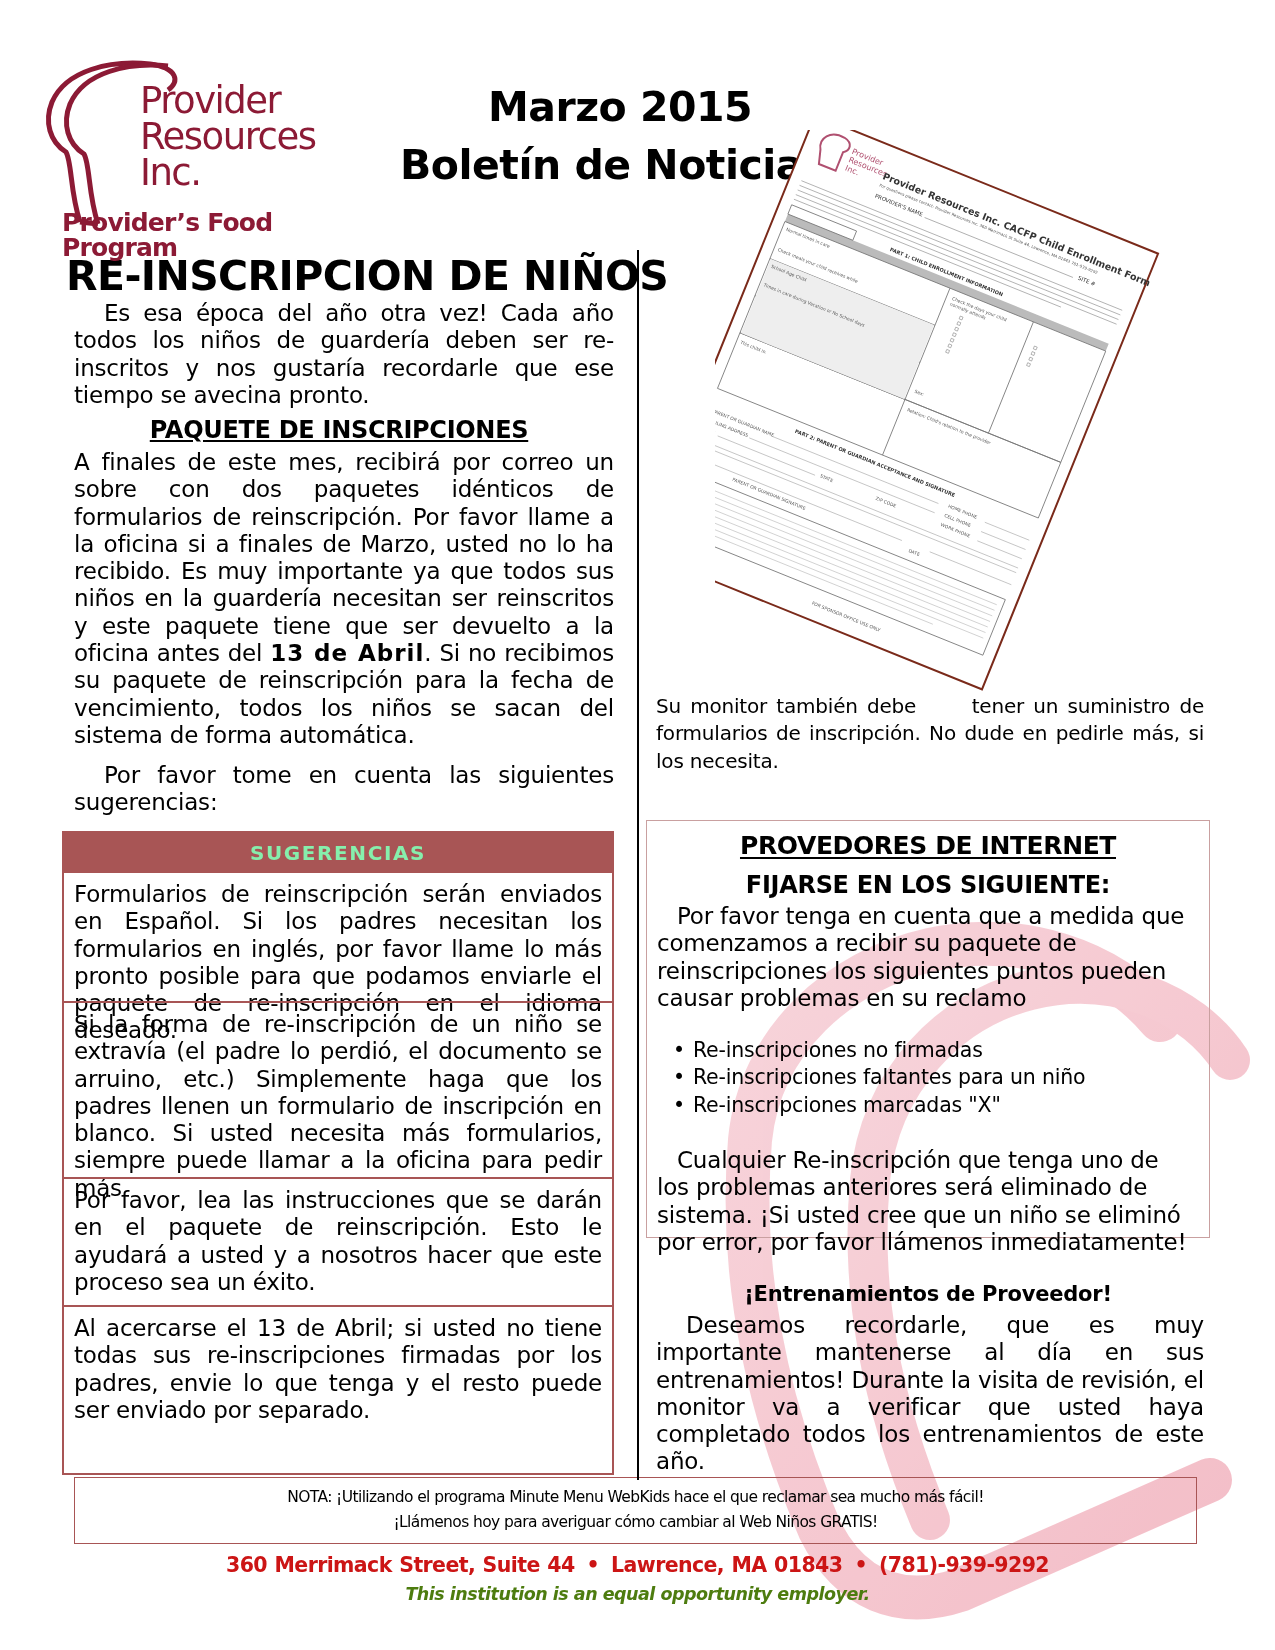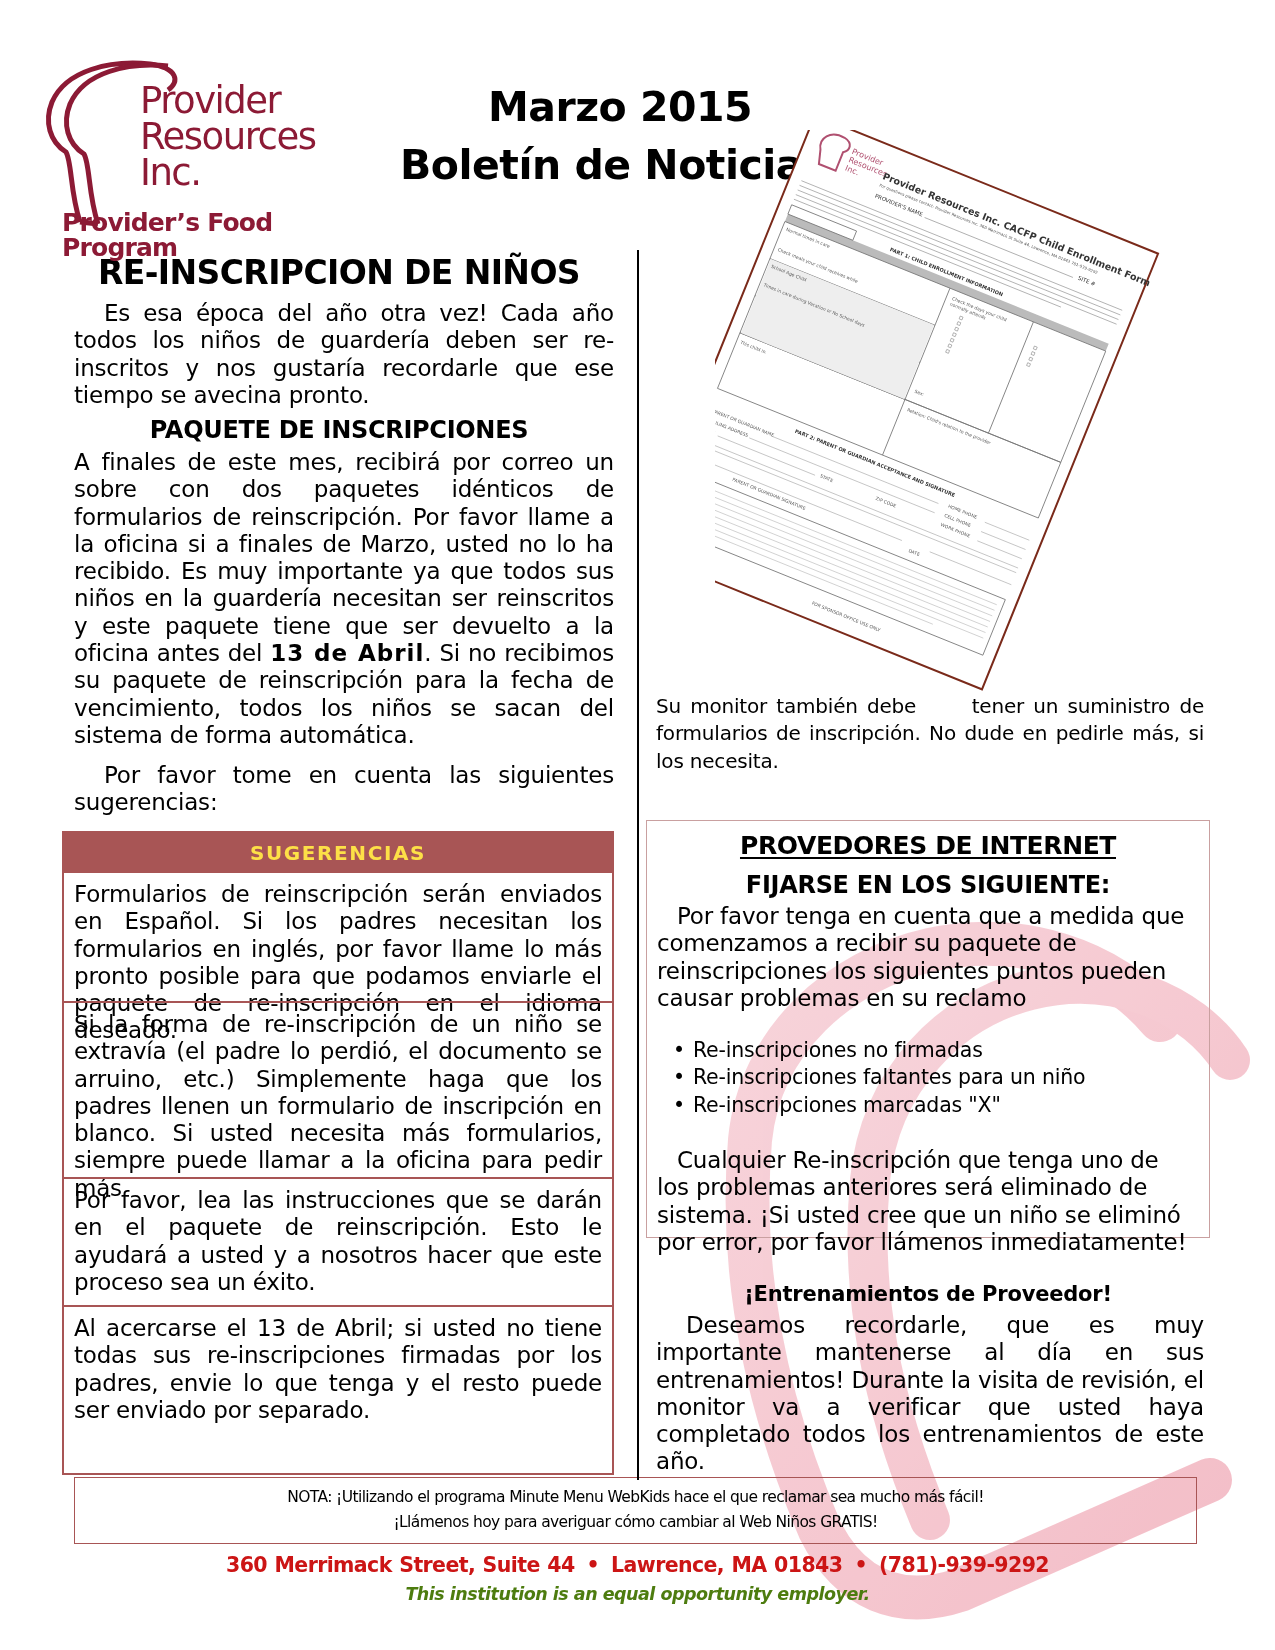--- a/index.html
+++ b/index.html
@@ -27,36 +27,36 @@
   #title-bulletin { left: 400px; top: 145px; }
 
   
   #form-image { left: 715px; top: 130px; width: 450px; height: 580px; z-index: 1; }
 
   
   #col-divider { left: 637px; top: 250px; width: 2px; height: 1230px; background: #000; z-index: 3; }
 
   
   .heading { position: absolute; font-weight: bold; text-align: center; line-height: 1; white-space: nowrap; }
-  #h-reinscripcion { left: 66px; width: 546px; top: 256px; font-size: 33px; letter-spacing: -0.6px; }
-  #h-paquete { left: 66px; width: 546px; top: 418px; font-size: 24px; letter-spacing: -0.3px; }
+  #h-reinscripcion { left: 66px; width: 546px; top: 256px; font-size: 41px; letter-spacing: -0.6px; }
+  #h-paquete { left: 66px; width: 546px; top: 418px; font-size: 24px; letter-spacing: -0.3px; text-decoration: underline; }
 
   .para { position: absolute; font-size: 23px; line-height: 27.3px; text-align: justify;
           text-align-last: left; letter-spacing: -0.2px; }
   .indent { text-indent: 30px; }
   #p-intro { left: 74px; width: 540px; top: 300px; }
   #p-paquete { left: 74px; width: 540px; top: 449px; }
   #p-sugerencias-intro { left: 74px; width: 540px; top: 762px; }
   .bold-date { font-weight: bold; letter-spacing: 1px; }
 
   
   #sug-box { left: 62px; top: 831px; width: 552px; height: 644px; border: 2px solid #a85555;
              box-sizing: border-box; background: #fff; z-index: 2; }
   #sug-header { position: absolute; left: 0; top: 0; right: 0; height: 40px; background: #a85555;
-                color: #fde047; font-weight: bold; font-size: 20px; letter-spacing: 1.6px;
+                color: #86efac; font-weight: bold; font-size: 20px; letter-spacing: 1.6px;
                 text-align: center; line-height: 40px; }
   .sug-cell { position: absolute; left: 0; right: 0; border-top: 2px solid #a85555; }
   .sug-cell .para { position: absolute; left: 10px; right: 10px; width: auto; top: 8px; }
   #sug-cell-0 { top: 40px; height: 128px; border-top: none; }
   #sug-cell-1 { top: 168px; height: 176px; }
   #sug-cell-2 { top: 344px; height: 128px; }
   #sug-cell-3 { top: 472px; height: 170px; }
 
   
   #p-monitor { left: 656px; width: 548px; top: 693px; font-size: 20px; z-index: 2; }

